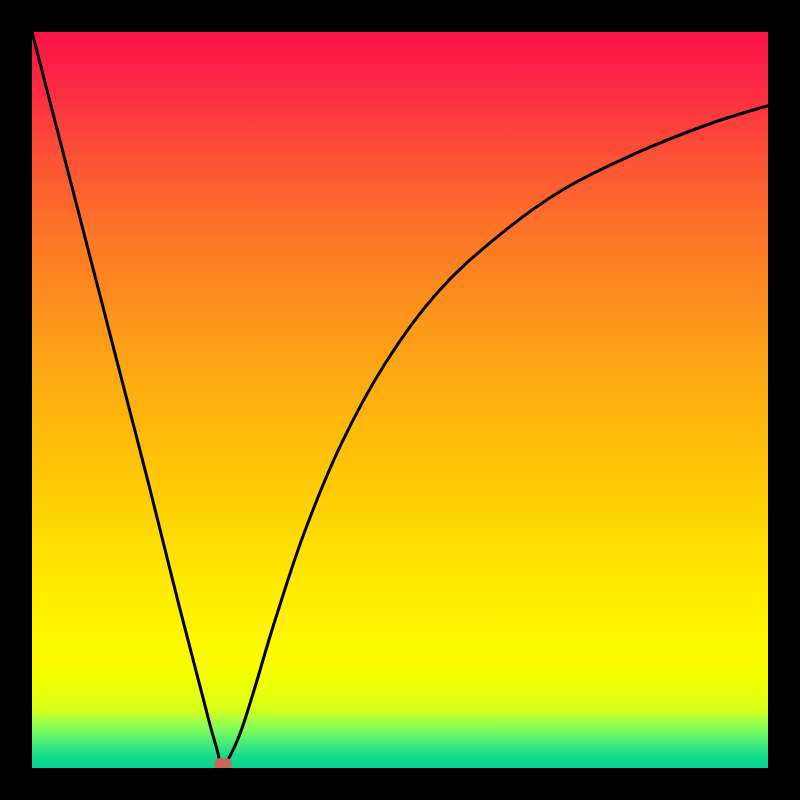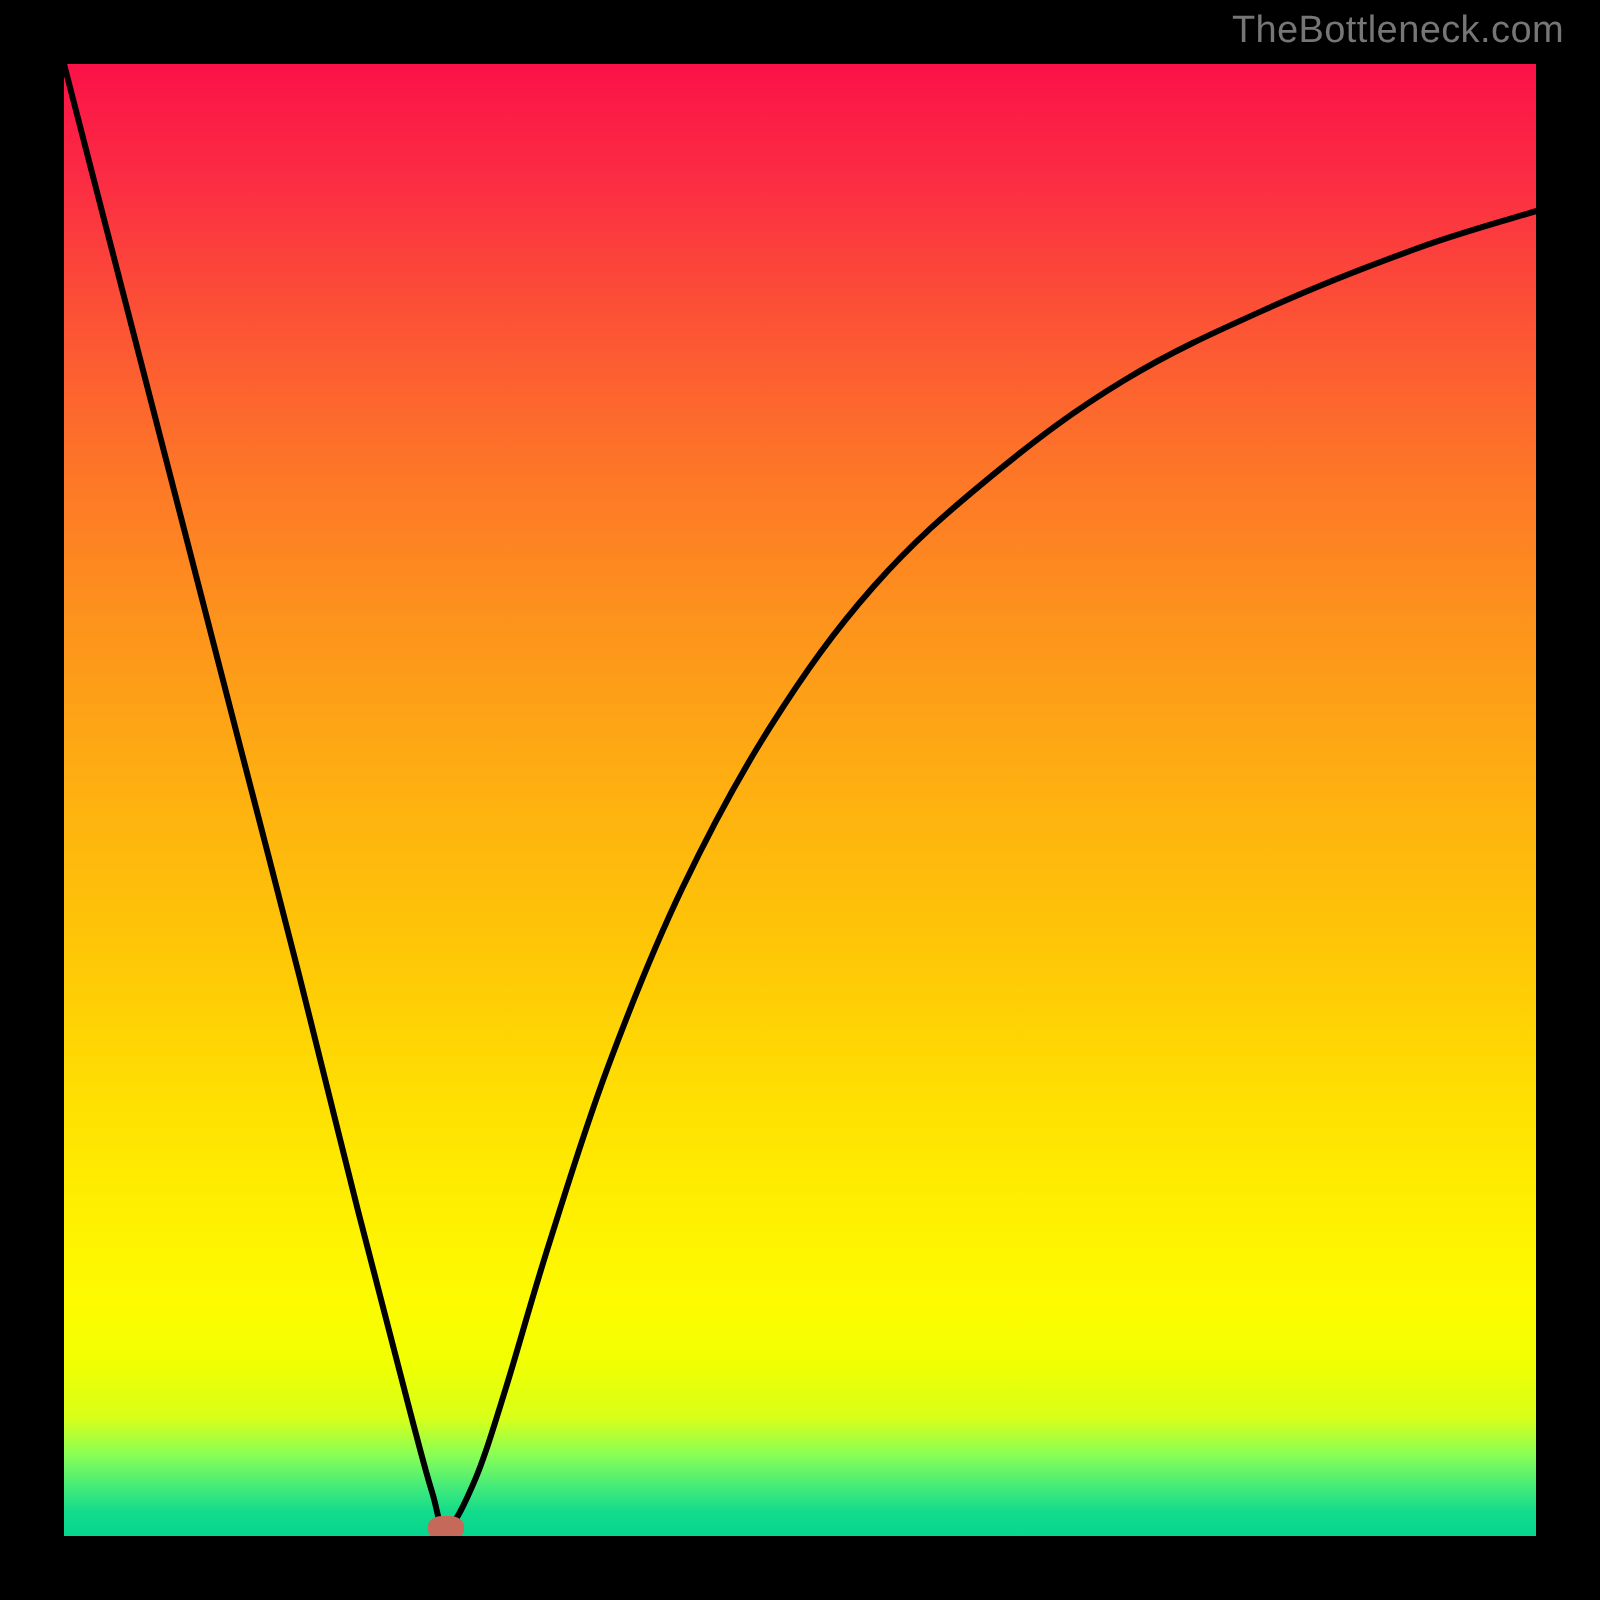--- a/index.html
+++ b/index.html
@@ -102,15 +102,14 @@
       <div class="grad-green"></div>
     </div>
 
     <svg class="curve" viewBox="0 0 736 736" preserveAspectRatio="none">
       <path id="curve-path" fill="none" stroke="#000" stroke-width="3" stroke-linecap="round" stroke-linejoin="round" d="M 0,0 C 5.2992,20.534400000000005 18.8416,73.01120000000003 29.44,114.08000000000004 C 40.0384,155.14880000000005 48.281600000000005,187.09120000000004 58.88,228.16000000000003 C 69.4784,269.2288 77.7216,301.17119999999994 88.32,342.23999999999995 C 98.91839999999999,383.30879999999996 107.1616,414.5888 117.76,456.32 C 128.35840000000002,498.0512 137.264,534.9984000000001 147.20000000000002,574.08 C 157.13600000000002,613.1616 166.33599999999998,648.2688 172.95999999999998,673.44 C 179.58399999999997,698.6112 180.688,703.3216 184,713.92 C 187.312,724.5183999999999 187.3856,733.6448 191.36,732.32 C 195.33440000000002,730.9952000000001 200.78080000000003,719.1456 206.08,706.56 C 211.3792,693.9744 214.176,683.5968 220.79999999999998,662.4 C 227.42399999999998,641.2031999999999 233.6064,617.9455999999999 242.88000000000002,588.8 C 252.15360000000004,559.6544 260.3968,532.2752 272.32,500.48 C 284.2432,468.68480000000005 294.54720000000003,442.6304 309.12,412.16 C 323.6928,381.68960000000004 336.0576,358.3584 353.28,331.2 C 370.50239999999997,304.04159999999996 384.928,283.80159999999995 404.8,261.28 C 424.672,238.7584 441.15840000000003,224.62720000000004 463.68,206.08000000000004 C 486.2016,187.53280000000004 504.74879999999996,173.4752 529.92,158.24 C 555.0912,143.00480000000002 577.024,133.36320000000006 603.52,121.44000000000005 C 630.016,109.51680000000005 653.2736,100.61120000000001 677.12,92 C 700.9664,83.38879999999999 725.4016,76.91200000000002 736,73.60000000000002"></path>
     </svg>
 
     <div class="dot" id="marker-dot" style="left: 182.36px; top: 726.32px;"></div>
   </div>
 
-  <div class="watermark">TheBottleneck.com</div>
 
 </div>
 
 </body></html>

